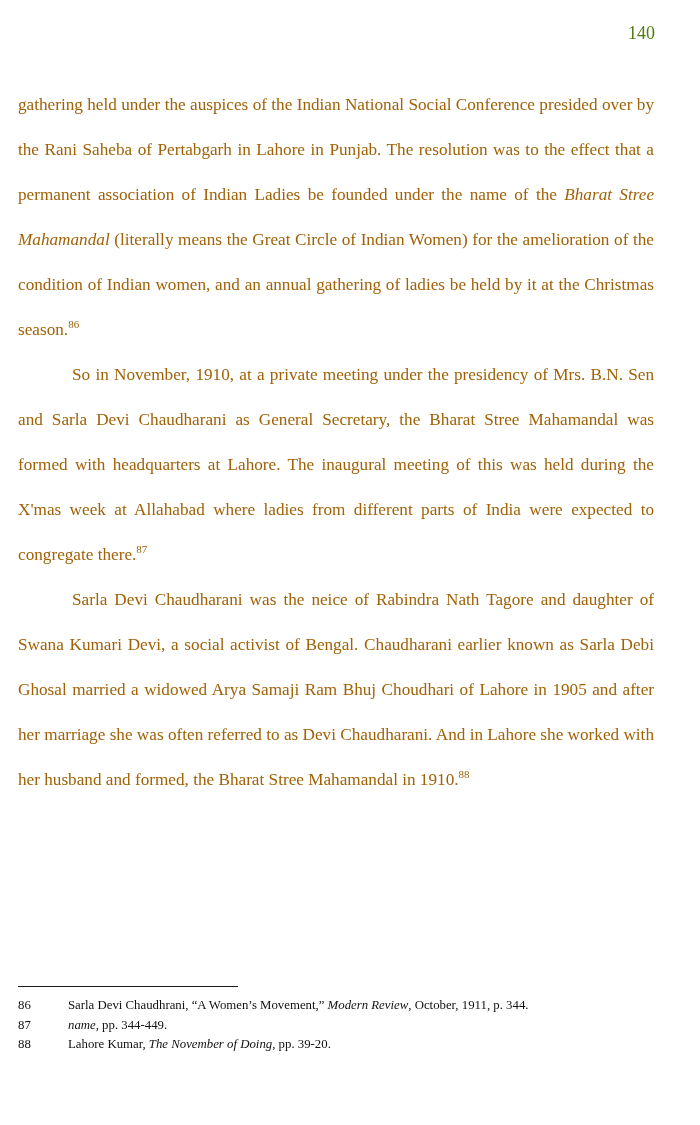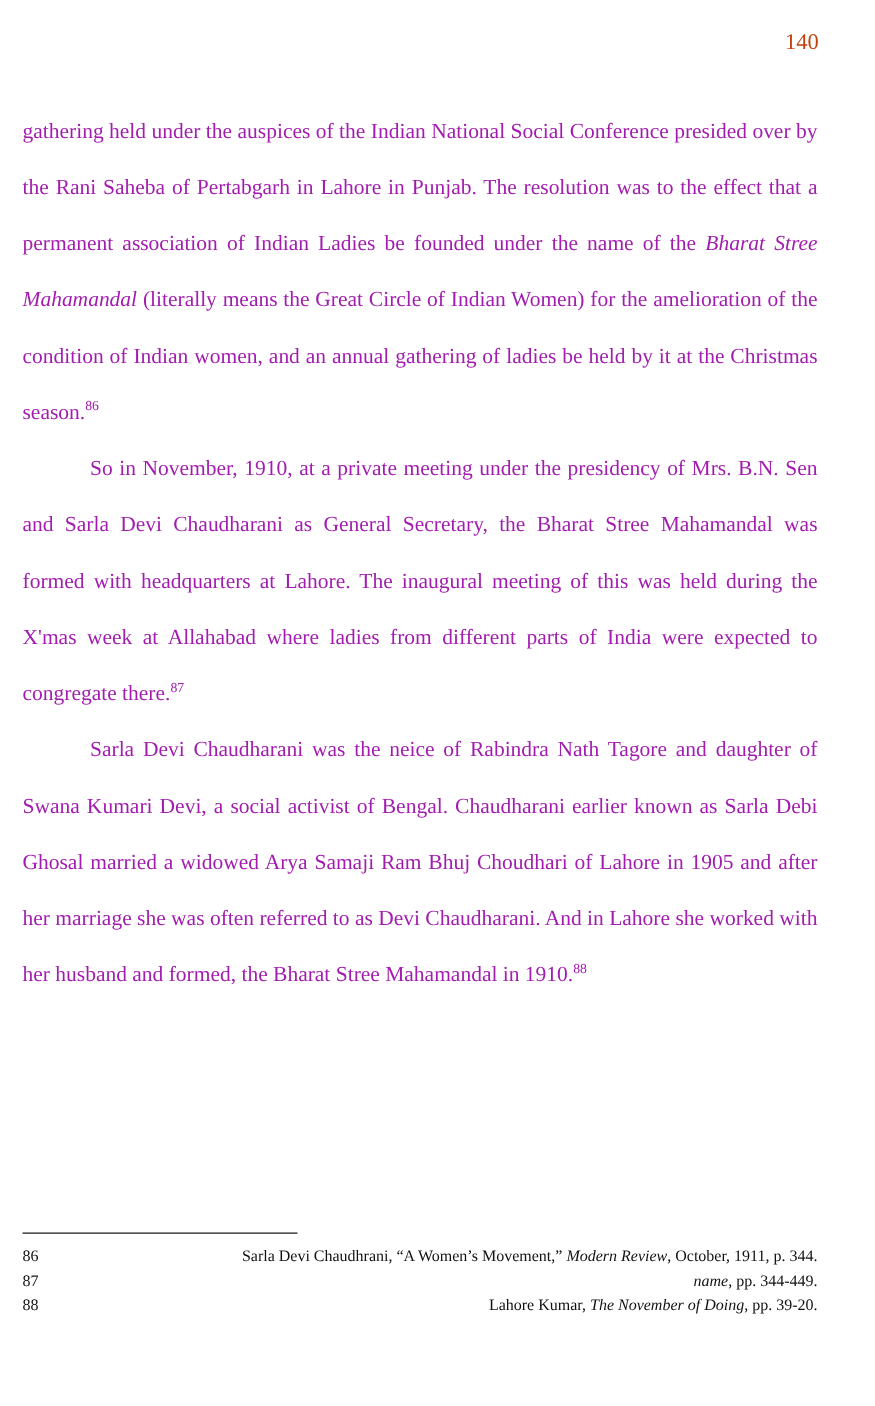--- a/index.html
+++ b/index.html
@@ -18,35 +18,35 @@
     box-sizing: border-box;
   }
   .page-number {
     position: absolute;
     top: 22px;
     left: 0;
     width: 655px;
     text-align: right;
     font-size: 18px;
     line-height: 22px;
-    color: #c2410c;
+    color: #4d7c0f;
   }
   .body-area {
     position: absolute;
     top: 82px;
     left: 18px;
     width: 636px;
   }
   p.para {
     margin: 0 0 0 0;
     font-size: 17.2px;
     line-height: 45px;
     text-align: justify;
     text-justify: inter-word;
-    color: #a21caf;
+    color: #a16207;
     hyphens: none;
   }
   p.para.indent {
     text-indent: 54px;
   }
   .ital {
     font-style: italic;
   }
   sup.fn-ref {
     font-size: 11px;
@@ -72,21 +72,21 @@
     line-height: 19.5px;
     color: #111111;
   }
   .footnote-num {
     width: 50px;
     flex: 0 0 50px;
     text-align: left;
   }
   .footnote-text {
     flex: 1 1 auto;
-    text-align: right;
+    text-align: left;
   }
 </style>
 </head>
 <body>
 
 <div class="page">
 
   <div class="page-number">140</div>
 
   <div class="body-area" id="body-area">

